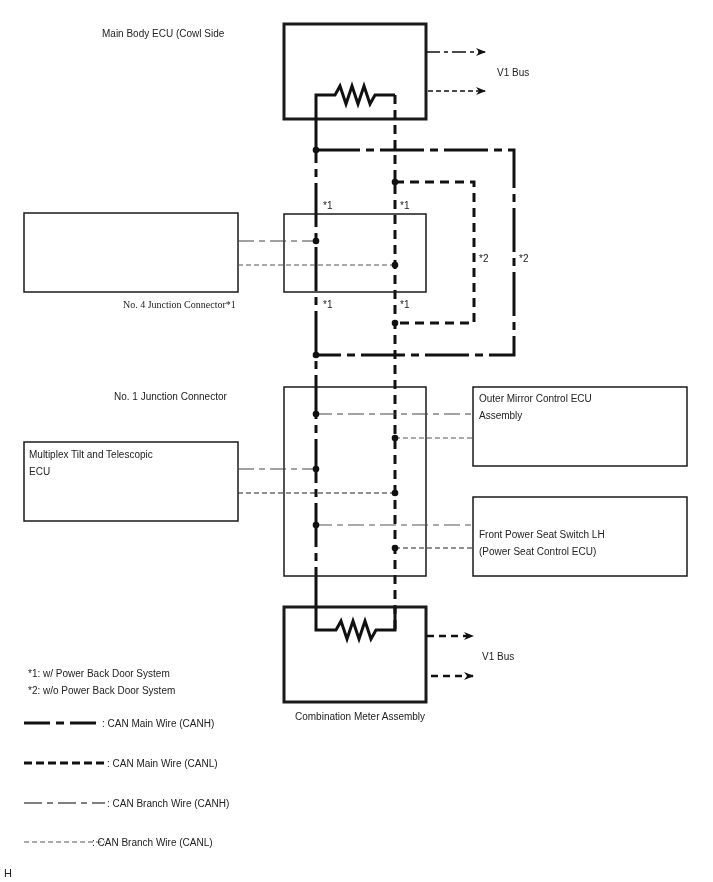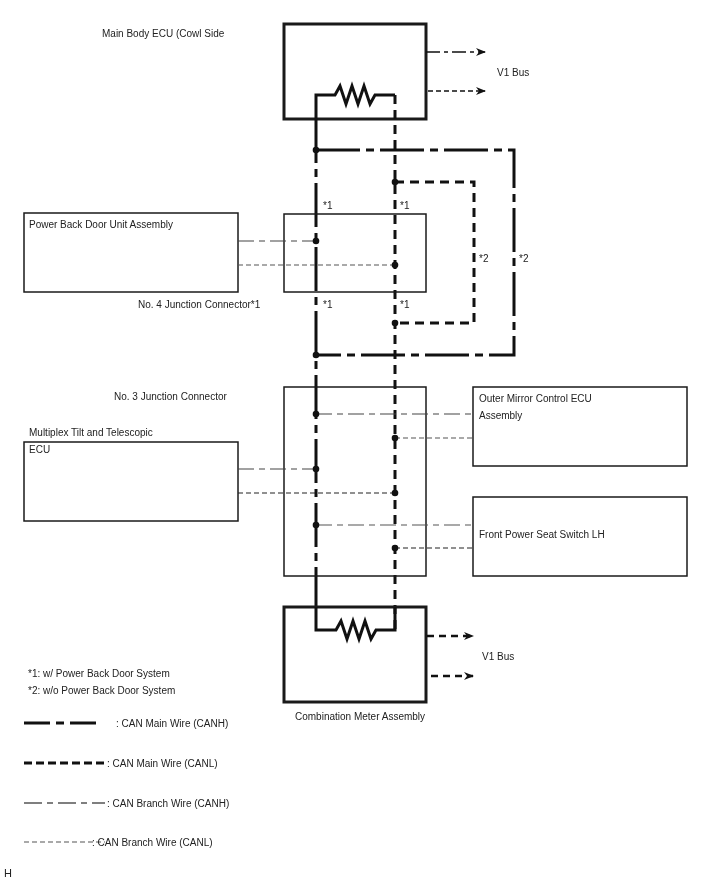--- a/index.html
+++ b/index.html
@@ -84,41 +84,41 @@
 <div class="lbl" style="left:497px;top:64px;">V1 Bus</div>
 
 <div class="lbl" style="left:323px;top:197px;">*1</div>
 <div class="lbl" style="left:400px;top:197px;">*1</div>
 <div class="lbl" style="left:323px;top:296px;">*1</div>
 <div class="lbl" style="left:400px;top:296px;">*1</div>
 <div class="lbl" style="left:479px;top:250px;">*2</div>
 <div class="lbl" style="left:519px;top:250px;">*2</div>
 
 <div class="lbl" style="left:29px;top:216px;">
-  <div>Power Back Door Unit Assembly</div>
 </div>
-<div class="lbl" style="left:138px;top:296px;">No. 4 Junction Connector*1</div>
-<div class="lbl" style="left:114px;top:388px;">No. 3 Junction Connector</div>
+<div class="lbl" style="left:123px;top:296px;font-family:Liberation Serif, serif;">No. 4 Junction Connector*1</div>
+<div class="lbl" style="left:114px;top:388px;">No. 1 Junction Connector</div>
 
-<div class="lbl" style="left:29px;top:424px;">
+<div class="lbl" style="left:29px;top:446px;">
   <div>Multiplex Tilt and Telescopic</div>
   <div>ECU</div>
 </div>
 <div class="lbl" style="left:479px;top:390px;">
   <div>Outer Mirror Control ECU</div>
   <div>Assembly</div>
 </div>
 <div class="lbl" style="left:479px;top:500px;margin-top:26px;">
   <div>Front Power Seat Switch LH</div>
+  <div>(Power Seat Control ECU)</div>
 </div>
 
 <div class="lbl" style="left:482px;top:648px;">V1 Bus</div>
 <div class="lbl" style="left:295px;top:708px;">Combination Meter Assembly</div>
 
 <div class="lbl" style="left:28px;top:653px;margin-top:12px;">*1: w/ Power Back Door System</div>
 <div class="lbl" style="left:28px;top:682px;">*2: w/o Power Back Door System</div>
 
-<div class="lbl" style="left:116px;top:715px;text-align:right;">: CAN Main Wire (CANH)</div>
+<div class="lbl" style="left:102px;top:715px;text-align:right;">: CAN Main Wire (CANH)</div>
 <div class="lbl" style="left:107px;top:755px;">: CAN Main Wire (CANL)</div>
 <div class="lbl" style="left:107px;top:795px;">: CAN Branch Wire (CANH)</div>
 <div class="lbl" style="left:92px;top:834px;">: CAN Branch Wire (CANL)</div>
 
 <div class="lbl" style="left:4px;top:865px;font-size:11px;">H</div>
 
 </body></html>

